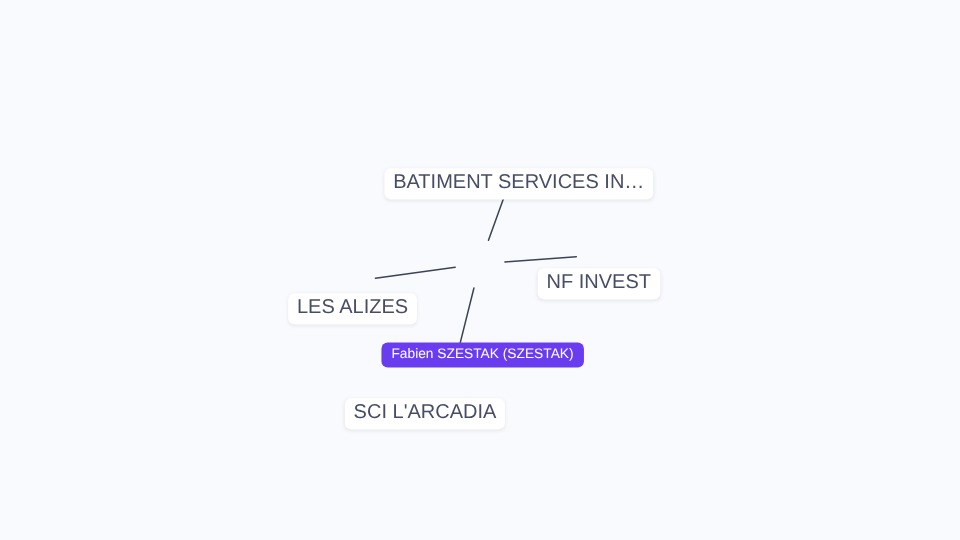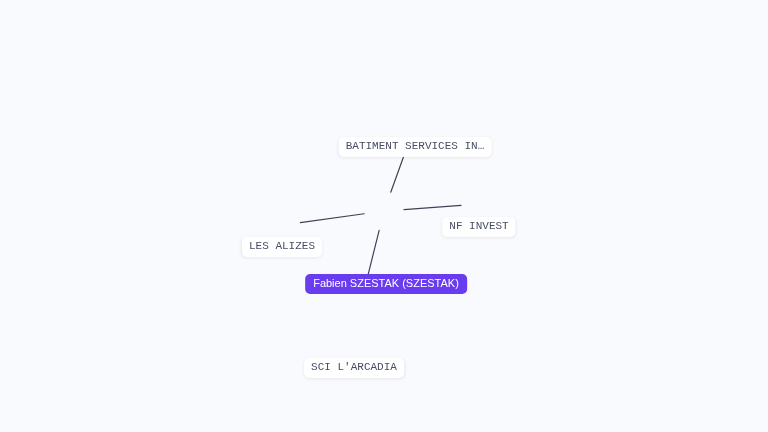--- a/index.html
+++ b/index.html
@@ -3,22 +3,22 @@
 <meta charset="utf-8">
 <style>
   html,body{margin:0;padding:0;}
   body{width:768px;height:432px;overflow:hidden;background:#f9fafd;
        font-family:"Liberation Sans",sans-serif;-webkit-font-smoothing:antialiased;}
   #graph{position:relative;width:768px;height:432px;background:#f9fafd;}
   svg.layer{position:absolute;left:0;top:0;width:768px;height:432px;overflow:visible;}
   .node{position:absolute;transform:translate(-50%,-50%);}
   .chip{position:absolute;transform:translate(-50%,-50%);
         white-space:nowrap;border-radius:5px;line-height:1;}
-  .chip-company{background:#fff;color:#474d66;font-size:11px;
-        padding:4px 7px 5px 7px;box-shadow:0 1px 3px rgba(60,64,90,.10);font-family:Liberation Mono, monospace;}
+  .chip-company{background:#fff;color:#474d66;font-size:16px;
+        padding:4px 7px 5px 7px;box-shadow:0 1px 3px rgba(60,64,90,.10);}
   .chip-person{background:#6a3cf0;color:#fff;font-size:11px;
         padding:4px 8px 5px 8px;margin-top:40px;}
 </style>
 </head>
 <body>
 
 <div id="graph">
   <svg class="layer" id="edge-layer">
       <g>
         <line x1="390.77438936545485" y1="192.18225176262547" x2="409.40304957109066" y2="140.43597341363707" stroke="#3d4356" stroke-width="1.2" stroke-linecap="round"></line>
@@ -34,17 +34,17 @@
       </g>
     </svg>
   <div id="node-layer">
       <div class="node" style="left: 415.5px; top: 123.5px;"></div>
       <div class="chip chip-company" style="left: 415px; top: 146.5px;">BATIMENT SERVICES IN…</div>
       <div class="node" style="left: 479px; top: 204px;"></div>
       <div class="chip chip-company" style="left: 479px; top: 227px;">NF INVEST</div>
       <div class="node" style="left: 282.5px; top: 225px;"></div>
       <div class="chip chip-company" style="left: 282px; top: 247px;">LES ALIZES</div>
       <div class="node" style="left: 359.5px; top: 309px;"></div>
-      <div class="chip chip-company" style="left: 354px; top: 331px; margin-top: 37px;">SCI L'ARCADIA</div>
+      <div class="chip chip-company" style="left: 340px; top: 331px;">SCI L'ARCADIA</div>
       <div class="node" style="left: 384px; top: 211px;"></div>
       <div class="chip chip-person" style="left: 386px; top: 244px;">Fabien SZESTAK (SZESTAK)</div>
     </div>
 </div>
 
 </body></html>

